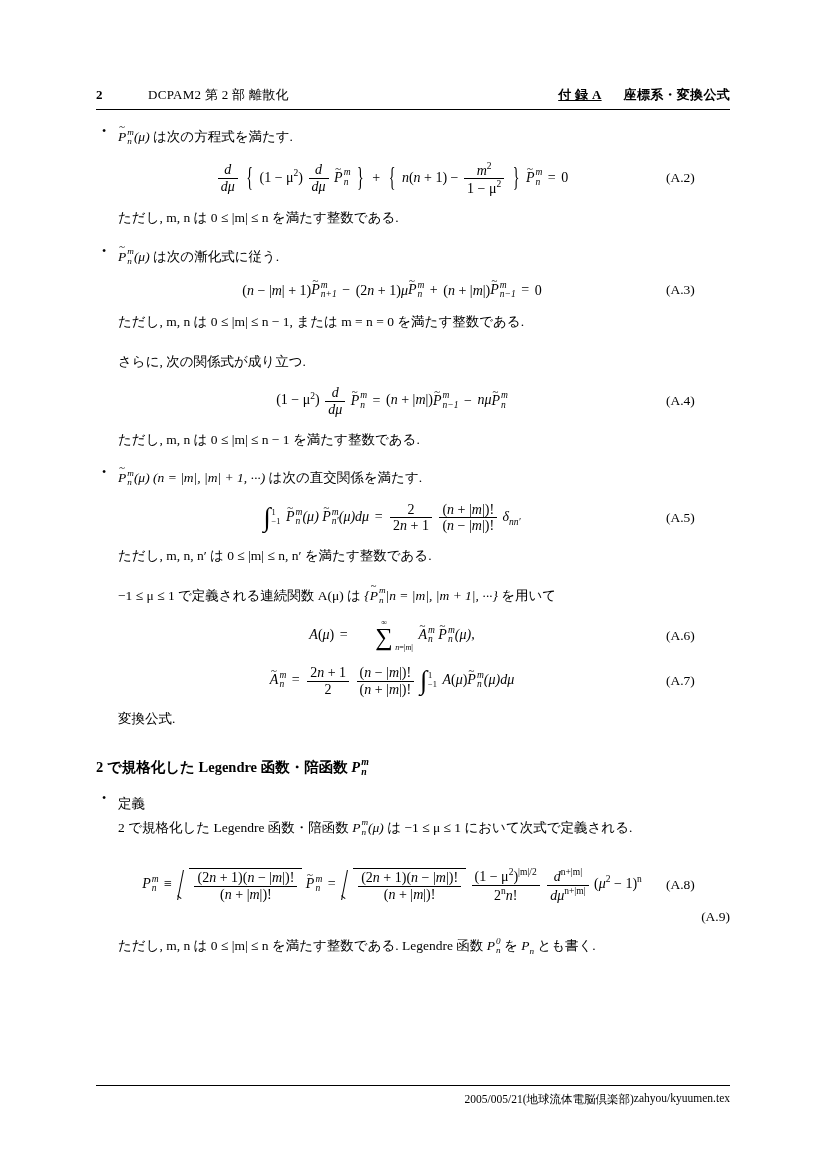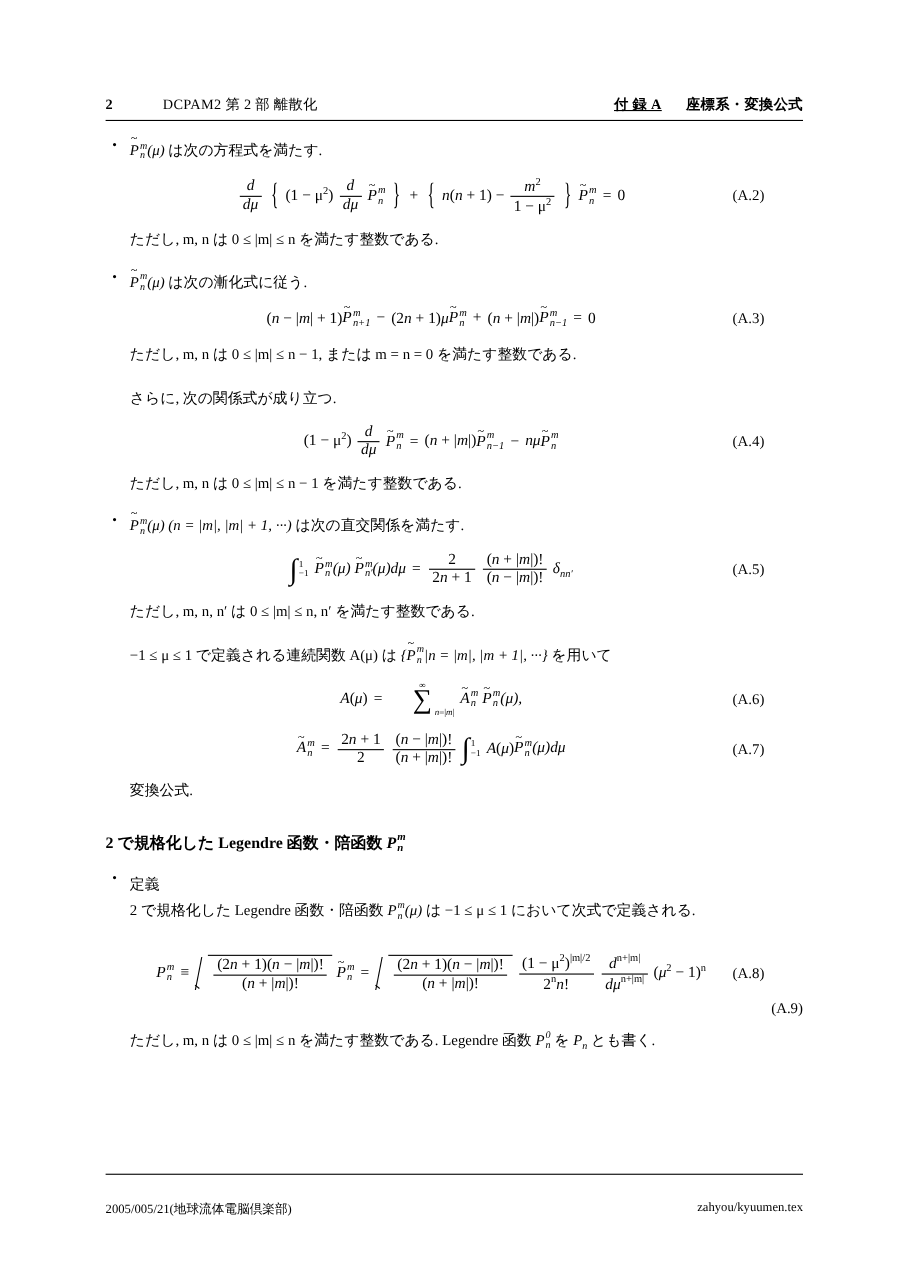--- a/index.html
+++ b/index.html
@@ -203,22 +203,22 @@
   }
 
   
   .footer {
     position: absolute;
     left: 96px;
     right: 96px;
     bottom: 62px;
     font-size: 11.5px;
     display: flex;
-    justify-content: space-between;
-    padding-top: 24px;
+    justify-content: flex-end;
+    padding-top: 6px;
     border-top: 0.9px solid #000;
   }
 </style>
 </head>
 <body>
 
 <div class="page">
 
   <div class="content">
 

